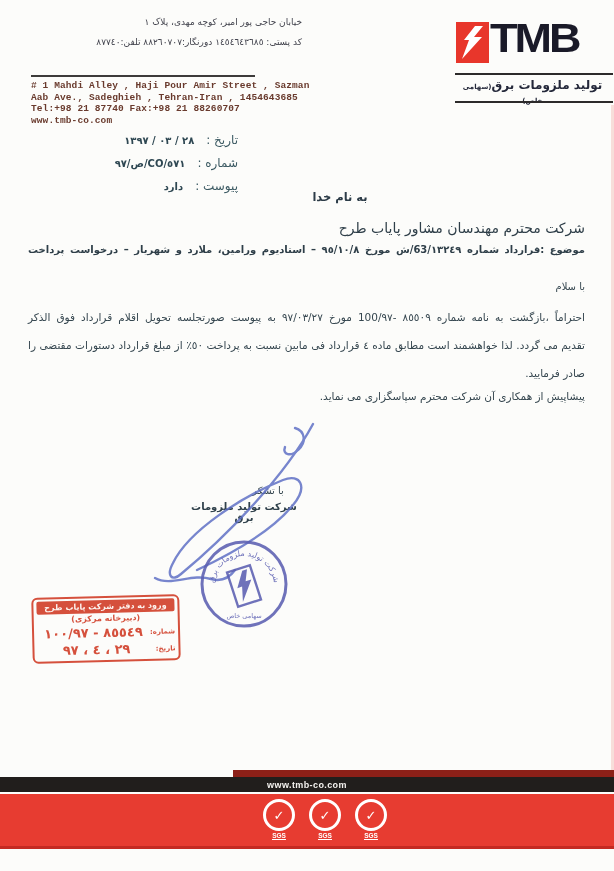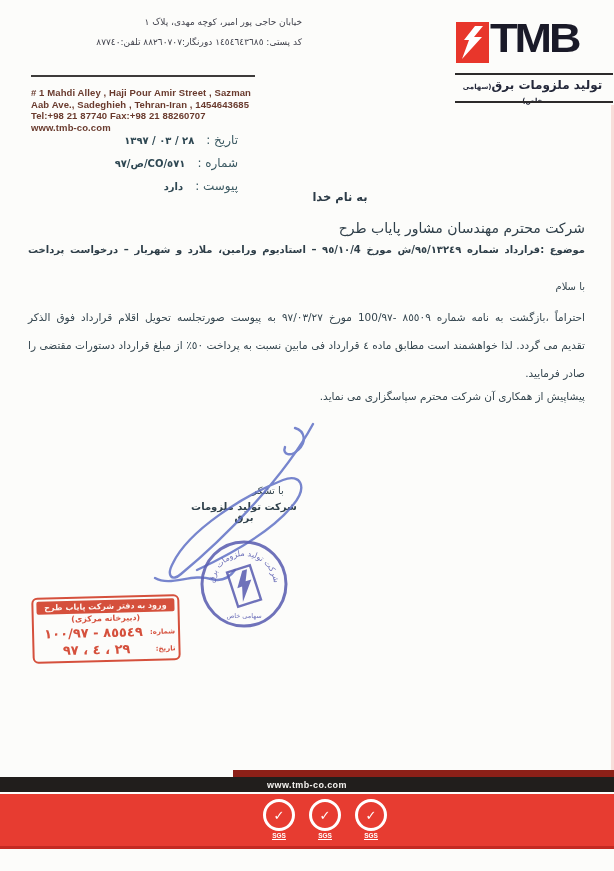--- a/index.html
+++ b/index.html
@@ -4,21 +4,21 @@
 <style>
   html,body{margin:0;padding:0;background:#e9e9e9;}
   .page{position:relative;width:614px;height:871px;background:#fcfcfa;overflow:hidden;
         font-family:"DejaVu Sans",sans-serif;}
   .abs{position:absolute;}
   
   .fa-address{left:30px;top:12px;width:272px;font-size:9px;line-height:20px;
               color:#41424c;text-align:right;direction:rtl;}
   .fa-address .ltr-line{direction:ltr;unicode-bidi:embed;}
   .addr-divider{left:31px;top:75px;width:224px;border-top:2px solid #3d3b3a;}
-  .en-address{left:31px;top:87px;width:280px;font-family:Liberation Sans, sans-serif;
+  .en-address{left:31px;top:80px;width:280px;font-family:Liberation Mono, monospace;
               font-weight:bold;font-size:9.5px;line-height:11.5px;color:#693a2d;letter-spacing:.1px;}
   .logo-bolt{left:456px;top:22px;width:33px;height:41px;background:#e8362b;display:grid;place-items:center;}
   .logo-text{left:490px;top:14px;width:124px;font-family:"Liberation Sans","DejaVu Sans",sans-serif;
              font-weight:bold;font-size:45px;color:#1a1a28;letter-spacing:-3px;transform:scaleY(.92);
              transform-origin:top left;}
   .logo-rule1{left:455px;top:73px;width:158px;border-top:2px solid #2c2a2a;}
   .logo-rule2{left:455px;top:101px;width:158px;border-top:2px solid #2c2a2a;}
   .logo-subtitle{left:452px;top:78px;width:161px;text-align:center;direction:rtl;font-size:12px;
                  font-weight:bold;color:#24283a;}
   .logo-subtitle .paren{font-size:7px;font-weight:bold;}
@@ -106,21 +106,21 @@
       <bdo dir="ltr" class="meta-value">٩٧/ص/CO/٥٧١</bdo>
     </div>
     <div class="meta-row">
       <span class="meta-label">پیوست :</span>
       <span class="meta-value">دارد</span>
     </div>
   </div>
 
   <div class="abs besmele">به نام خدا</div>
   <div class="abs rtl-line recipient">شرکت محترم مهندسان مشاور پایاب طرح</div>
-  <div class="abs rtl-line subject">موضوع :قرارداد شماره ٩٥/١٣٢٤٩/ش مورخ ٩٥/١٠/4 – استادیوم ورامین، ملارد و شهریار – درخواست پرداخت</div>
+  <div class="abs rtl-line subject">موضوع :قرارداد شماره 63/١٣٢٤٩/ش مورخ ٩٥/١٠/٨ – استادیوم ورامین، ملارد و شهریار – درخواست پرداخت</div>
   <div class="abs rtl-line salam">با سلام</div>
   <div class="abs rtl-line pline pjust p1">احتراماً ،بازگشت به نامه شماره ٨٥٥٠٩ -100/٩٧ مورخ ٩٧/٠٣/٢٧ به پیوست صورتجلسه تحویل اقلام قرارداد فوق الذکر</div>
   <div class="abs rtl-line pline pjust p2">تقدیم می گردد. لذا خواهشمند است مطابق ماده ٤ قرارداد فی مابین نسبت به پرداخت ٥٠٪ از مبلغ قرارداد دستورات مقتضی را</div>
   <div class="abs rtl-line pline p3">صادر فرمایید.</div>
   <div class="abs rtl-line closing">پیشاپیش از همکاری آن شرکت محترم سپاسگزاری می نماید.</div>
   <div class="abs thanks">با تشکر</div>
   <div class="abs signer">شرکت تولید ملزومات برق</div>
 
   <svg class="abs sig-svg" viewBox="0 0 210 180">
     <g fill="none" stroke="#5a6cc4" stroke-width="2.4" stroke-linecap="round" opacity="0.82">

